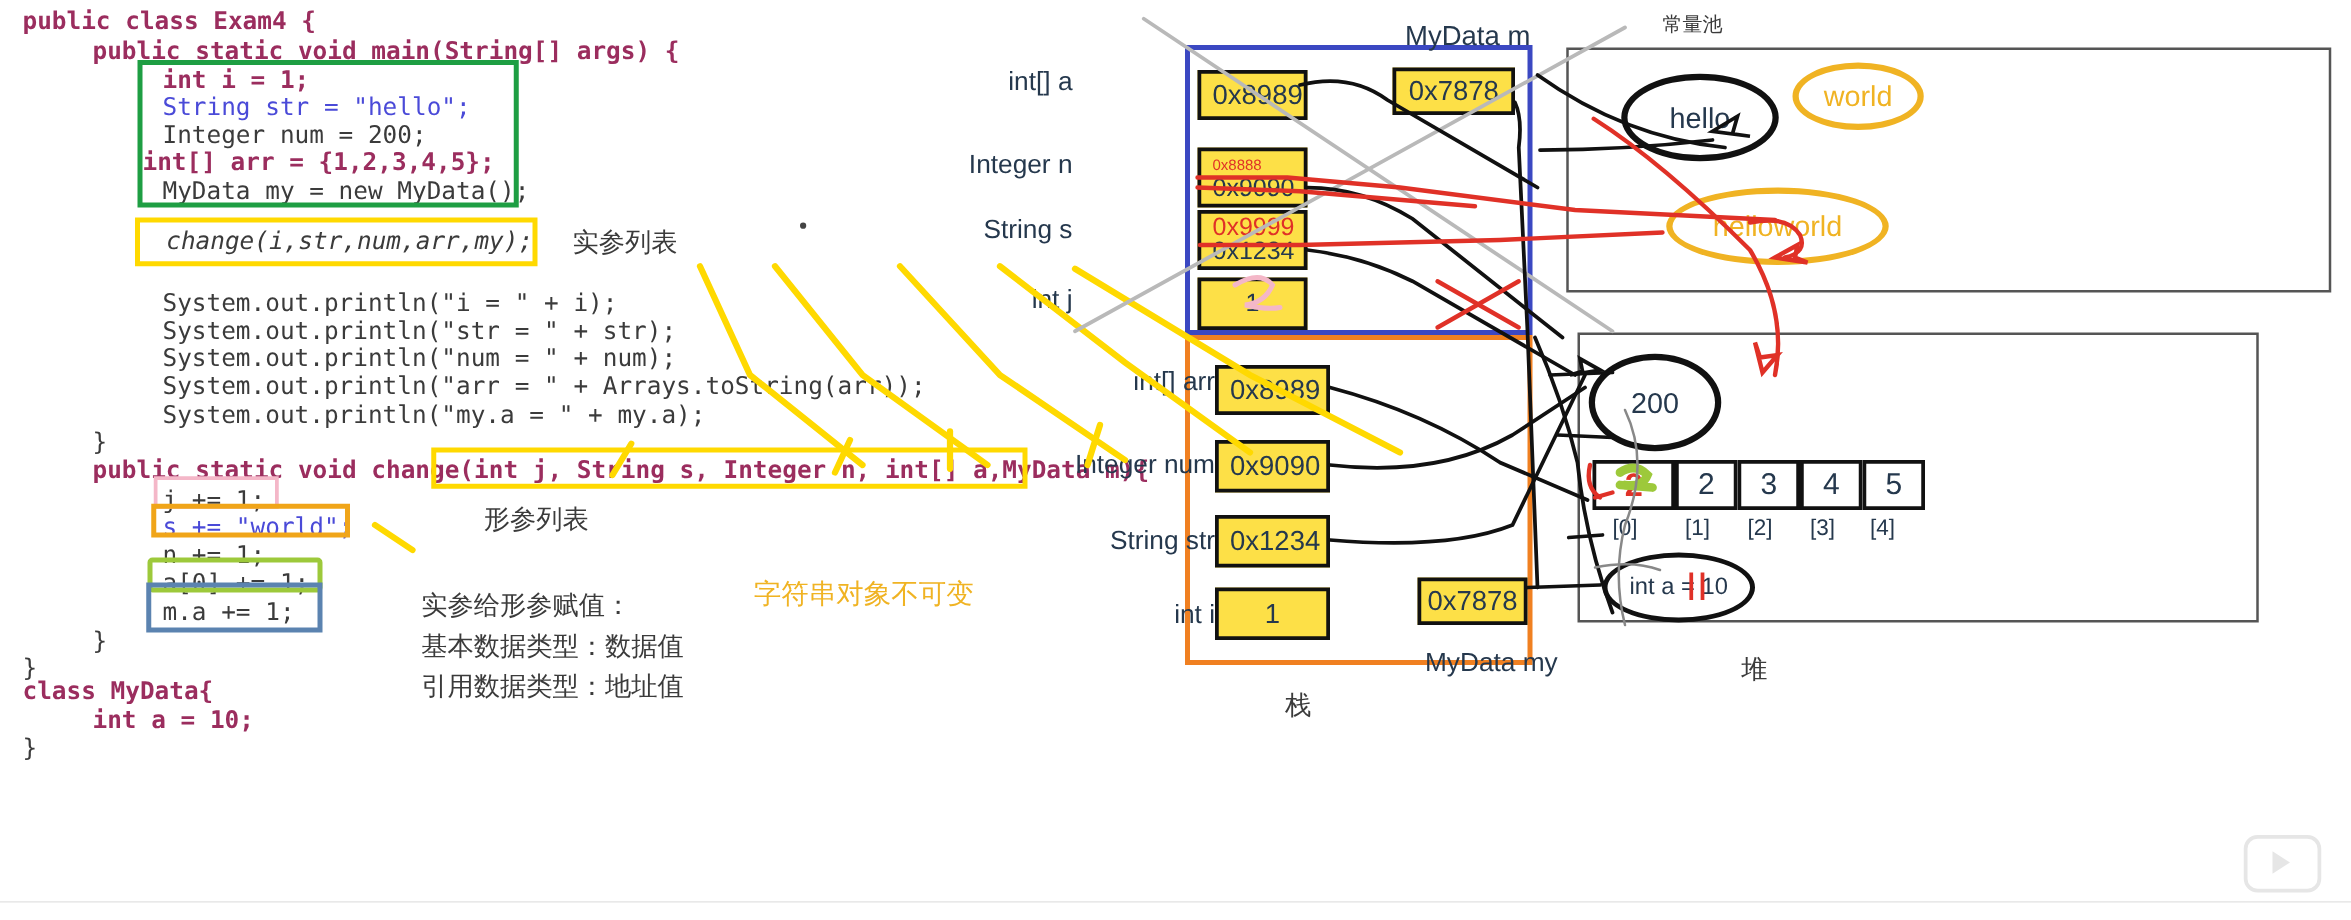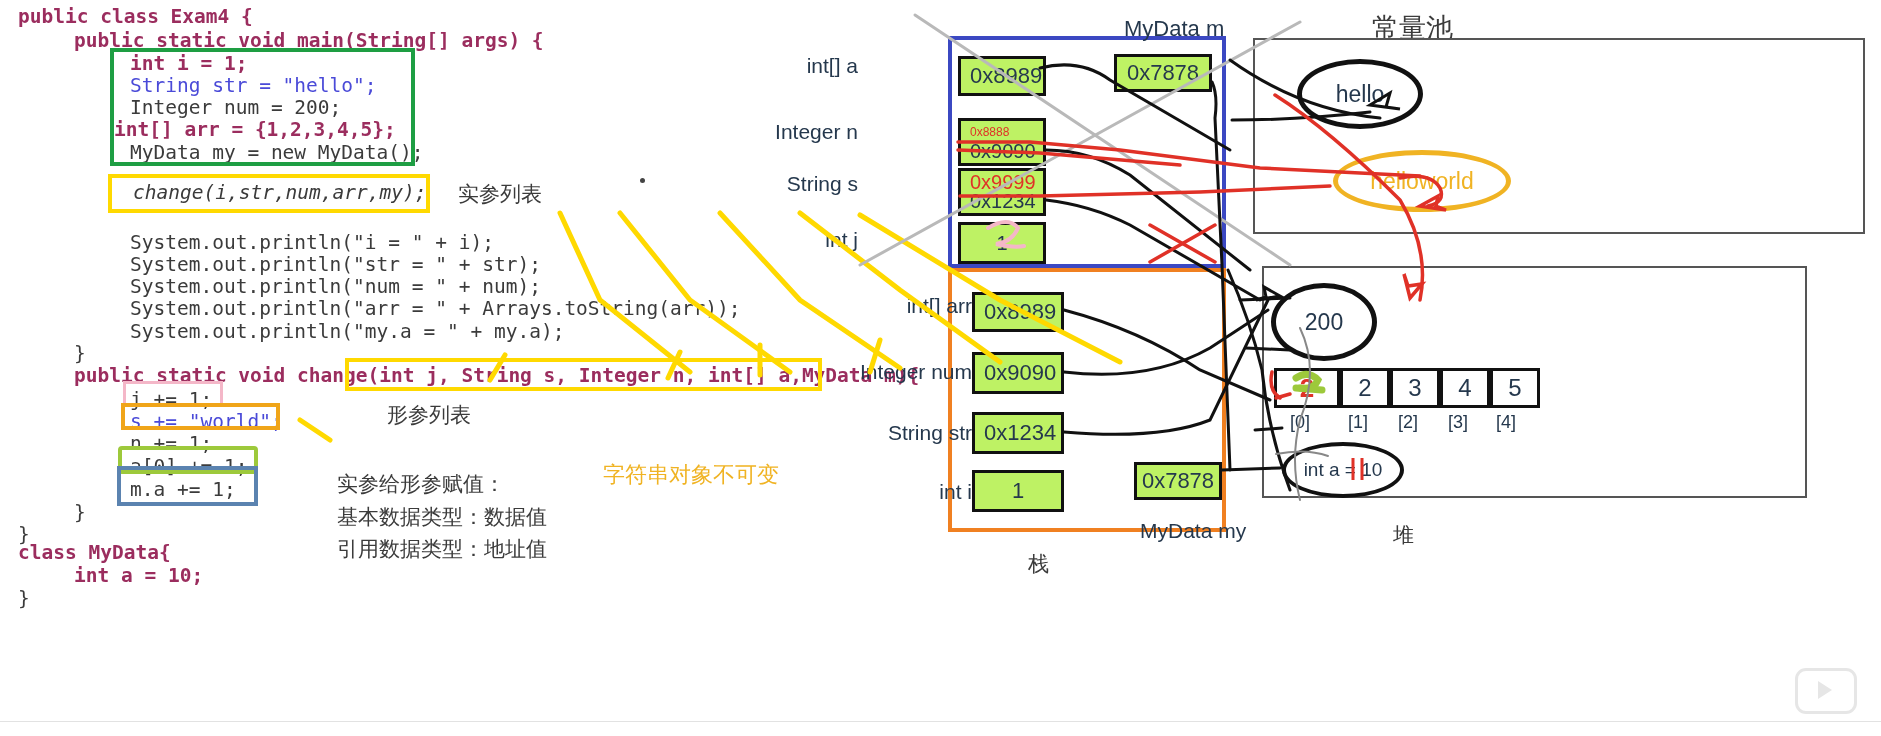--- a/index.html
+++ b/index.html
@@ -17,21 +17,21 @@
   }
   .kw{color:#9b2d5e;font-weight:bold;}
   .str{color:#4a4ad8;}
   .ital{font-style:italic;}
   
   .annbox{position:absolute;box-sizing:border-box;background:transparent;}
   .cn{font-family:"DejaVu Sans","Liberation Sans",sans-serif;color:#3b3b3b;}
   
   .memcell{
     position:absolute;box-sizing:border-box;border:3px solid #111;
-    background:#bef264;display:flex;align-items:center;
+    background:#fde047;display:flex;align-items:center;
     font-family:"Liberation Sans","DejaVu Sans",sans-serif;
     font-size:22px;color:#25384d;padding-left:9px;
   }
   .memlabel{
     position:absolute;font-size:21px;color:#25384d;
     font-family:"Liberation Sans","DejaVu Sans",sans-serif;
     white-space:nowrap;text-align:right;
   }
   .regionbox{position:absolute;box-sizing:border-box;background:transparent;}
   .ellipse{
@@ -144,24 +144,27 @@
   <div class="memlabel" style="left:860px;top:421px;width:112px;text-align:right;">String str</div>
   <div class="memcell" style="left:972px;top:412px;width:92px;height:42px;">0x1234</div>
 
   <div class="memlabel" style="left:880px;top:480px;width:92px;text-align:right;">int  i</div>
   <div class="memcell" style="left:972px;top:470px;width:92px;height:42px;justify-content:center;padding-left:0;">1</div>
 
   <div class="memcell" style="left:1134px;top:462px;width:88px;height:38px;justify-content:center;padding-left:0;">0x7878</div>
   <div class="abs" style="left:1140px;top:519px;font-size:21px;color:#25384d;">MyData my</div>
   <div class="abs cn" style="left:1028px;top:550px;font-size:21px;">栈</div>
 
-  <div class="abs cn" style="left:1372px;top:10px;font-size:27px;text-align:center;">常量池</div>
+  <div class="abs cn" style="left:1330px;top:10px;font-size:16px;text-align:center;">常量池</div>
   <div class="regionbox" style="left:1253px;top:38px;width:612px;height:196px;border:2px solid #555;"></div>
   <div class="ellipse" style="left:1297px;top:59px;width:126px;height:70px;border:5px solid #111;color:#25384d;">
     <span>hello</span>
+  </div>
+  <div class="ellipse" style="left:1434px;top:50px;width:105px;height:54px;border:5px solid #f0b323;color:#f0b323;">
+    <span>world</span>
   </div>
   <div class="ellipse" style="left:1333px;top:150px;width:178px;height:62px;border:5px solid #f0b323;color:#f0b323;">
     <span>helloworld</span>
   </div>
 
   <div class="regionbox" style="left:1262px;top:266px;width:545px;height:232px;border:2px solid #555;"></div>
   <div class="abs cn" style="left:1393px;top:521px;font-size:21px;">堆</div>
 
   <div class="ellipse" style="left:1271px;top:283px;width:106px;height:78px;border:5px solid #111;color:#25384d;">
     <span>200</span>

